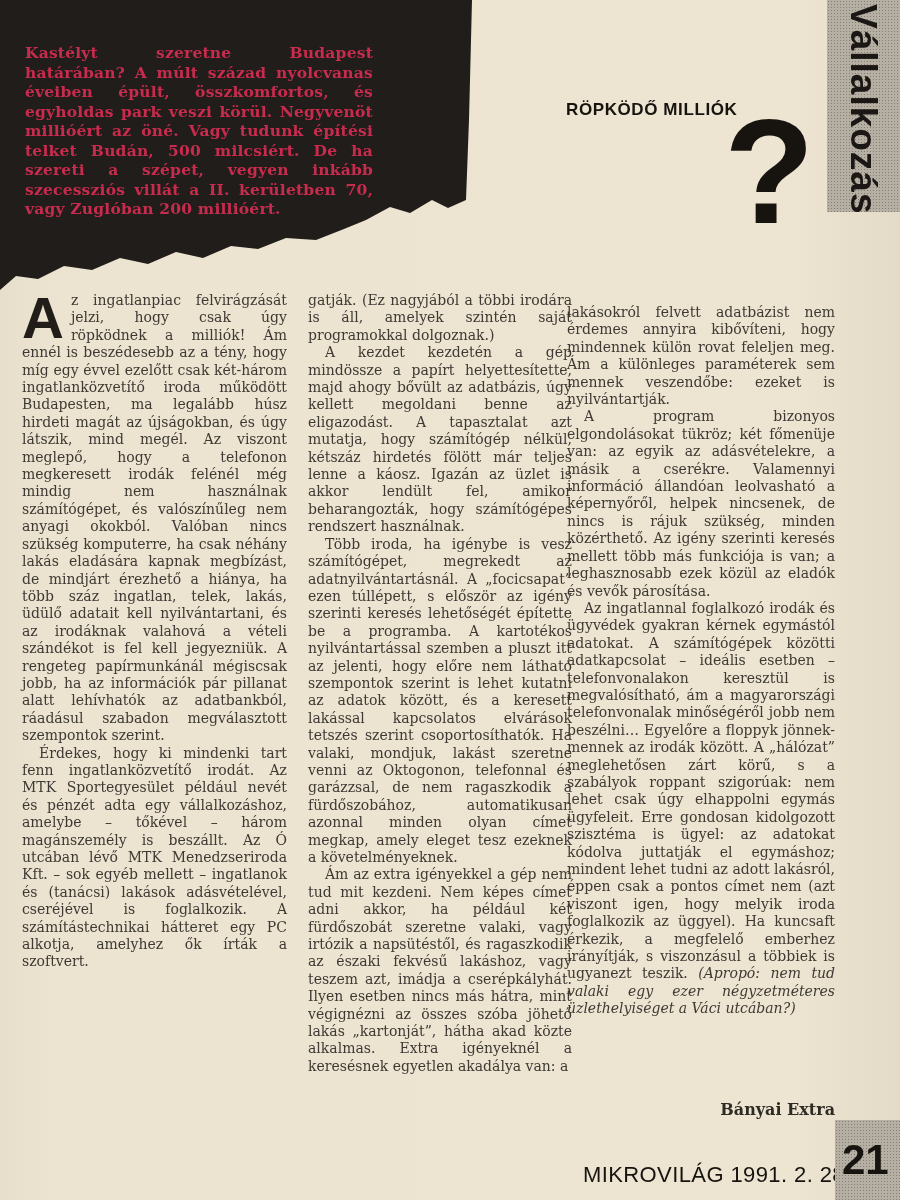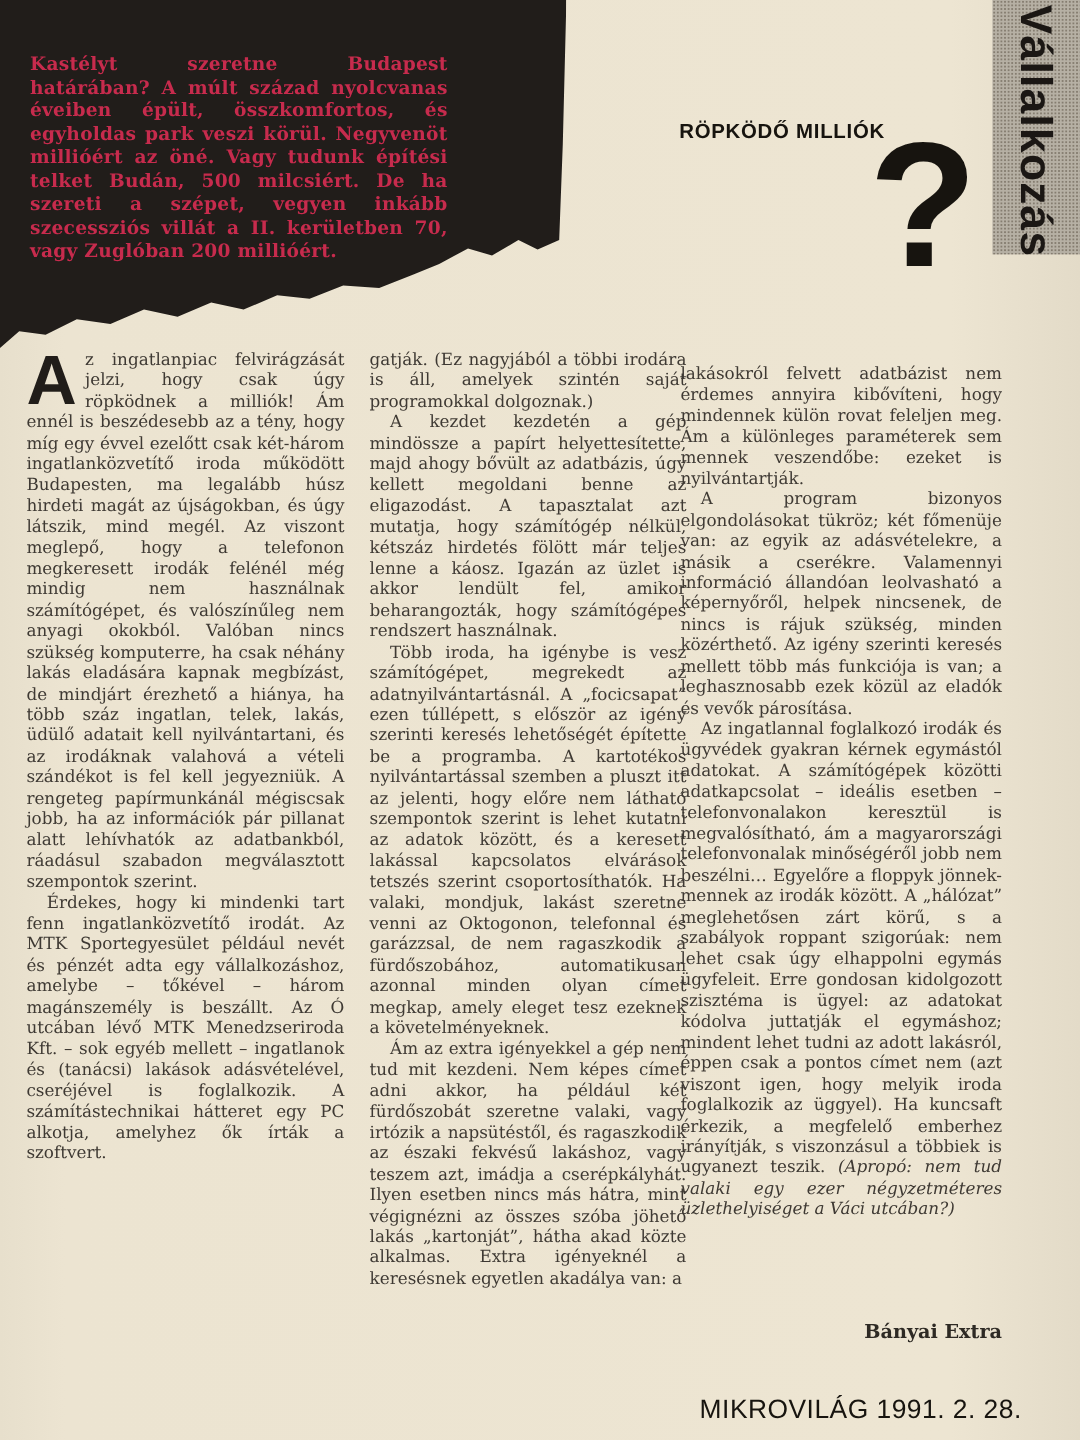--- a/index.html
+++ b/index.html
@@ -121,14 +121,17 @@
   <div class="col col3">
     <p>lakásokról felvett adatbázist nem érdemes annyira kibővíteni, hogy mindennek külön rovat feleljen meg. Ám a különleges paraméterek sem mennek veszendőbe: ezeket is nyilvántartják.</p>
     <p class="ind">A program bizonyos elgondolásokat tükröz; két főmenüje van: az egyik az adásvételekre, a másik a cserékre. Valamennyi információ állandóan leolvasható a képernyőről, helpek nincsenek, de nincs is rájuk szükség, minden közérthető. Az igény szerinti keresés mellett több más funkciója is van; a leghasznosabb ezek közül az eladók és vevők párosítása.</p>
     <p class="ind"><span>Az ingatlannal foglalkozó irodák és ügyvédek gyakran kérnek egymástól adatokat. A számítógépek közötti adatkapcsolat – ideális esetben – telefonvonalakon keresztül is megvalósítható, ám a magyarországi telefonvonalak minőségéről jobb nem beszélni… Egyelőre a floppyk jönnek-mennek az irodák között. A „hálózat” meglehetősen zárt körű, s a szabályok roppant szigorúak: nem lehet csak úgy elhappolni egymás ügyfeleit. Erre gondosan kidolgozott szisztéma is ügyel: az adatokat kódolva juttatják el egymáshoz; mindent lehet tudni az adott lakásról, éppen csak a pontos címet nem (azt viszont igen, hogy melyik iroda foglalkozik az üggyel). Ha kuncsaft érkezik, a megfelelő emberhez irányítják, s viszonzásul a többiek is ugyanezt teszik. </span><span class="it">(Apropó: nem tud valaki egy ezer négyzetméteres üzlethelyiséget a Váci utcában?)</span></p>
   </div>
 
   <div class="author">Bányai Extra</div>
 
   <div class="footer-mag">MIKROVILÁG 1991. 2. 28.</div>
 
+  <div class="pagenum-block halftone">
+    <span class="pagenum">21</span>
+  </div>
 
 </div>
 
 </body></html>

